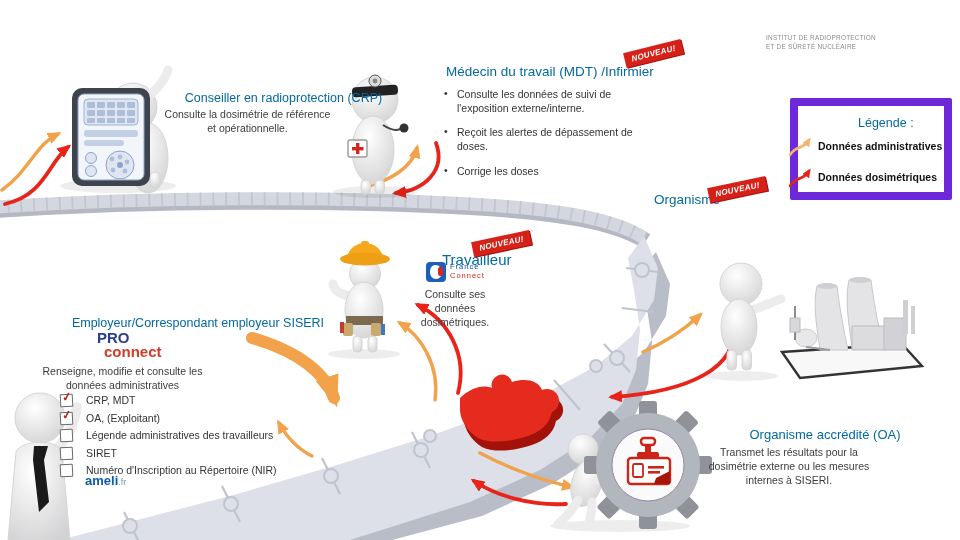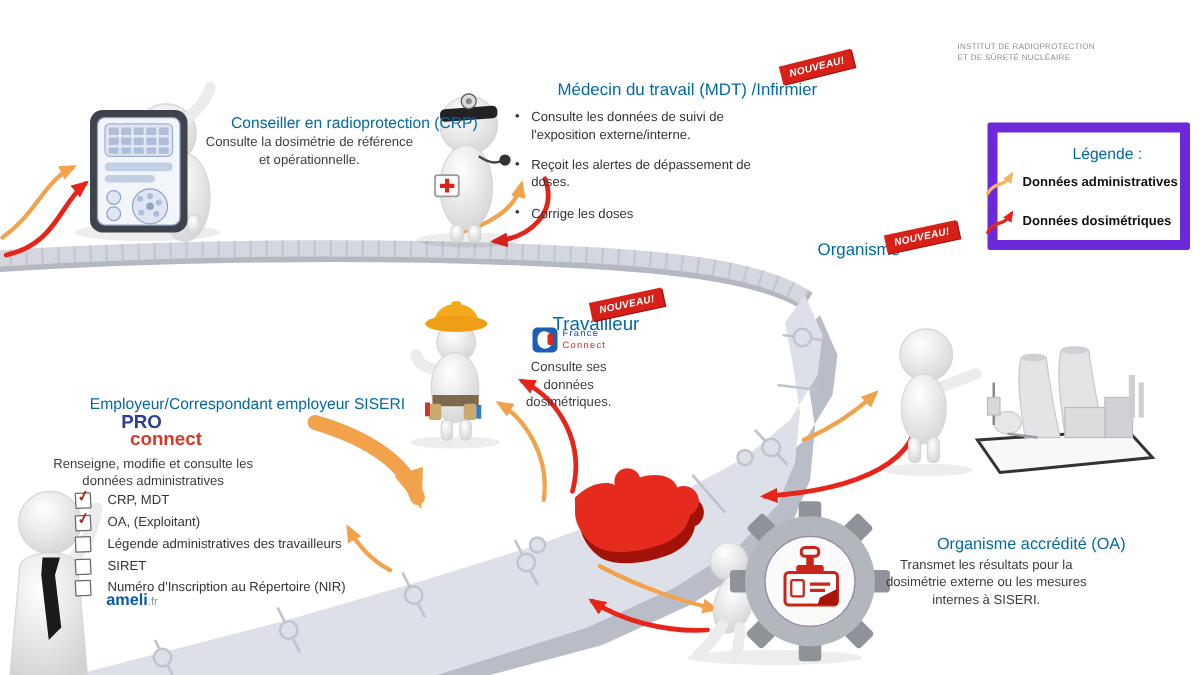--- a/index.html
+++ b/index.html
@@ -286,21 +286,21 @@
         <polygon points="656,478 670,471 670,484 654,484" fill="#a81508"></polygon>
       </g>
     </g>
   </svg>
 
   <div class="abs title center" style="left:135px;top:73px;width:225px;font-size:12.5px;margin-top:18px;">Conseiller en radioprotection (CRP)</div>
   <div class="abs desc center" style="left:160px;top:108px;width:175px;font-size:10.5px;">Consulte la dosimétrie de référence et opérationnelle.</div>
 
   <div class="abs title" style="left:410px;top:64px;font-size:13.5px;">Médecin du travail (MDT) /Infirmier</div>
   <div class="abs badge" style="left:624px;top:46px;transform:rotate(-14deg);">NOUVEAU!</div>
-  <ul class="abs bullets" style="left:412px;top:88px;">
+  <ul class="abs bullets" style="left:444px;top:88px;">
     <li><span>Consulte les données de suivi de l'exposition externe/interne.</span></li>
     <li><span>Reçoit les alertes de dépassement de doses.</span></li>
     <li><span>Corrige les doses</span></li>
   </ul>
 
   <div class="abs" style="left:766px;top:28px;">
     <div class="irsnSub" style="margin-top:5px;">
       <div>INSTITUT DE RADIOPROTECTION</div>
       <div>ET DE SÛRETÉ NUCLÉAIRE</div>
     </div>

